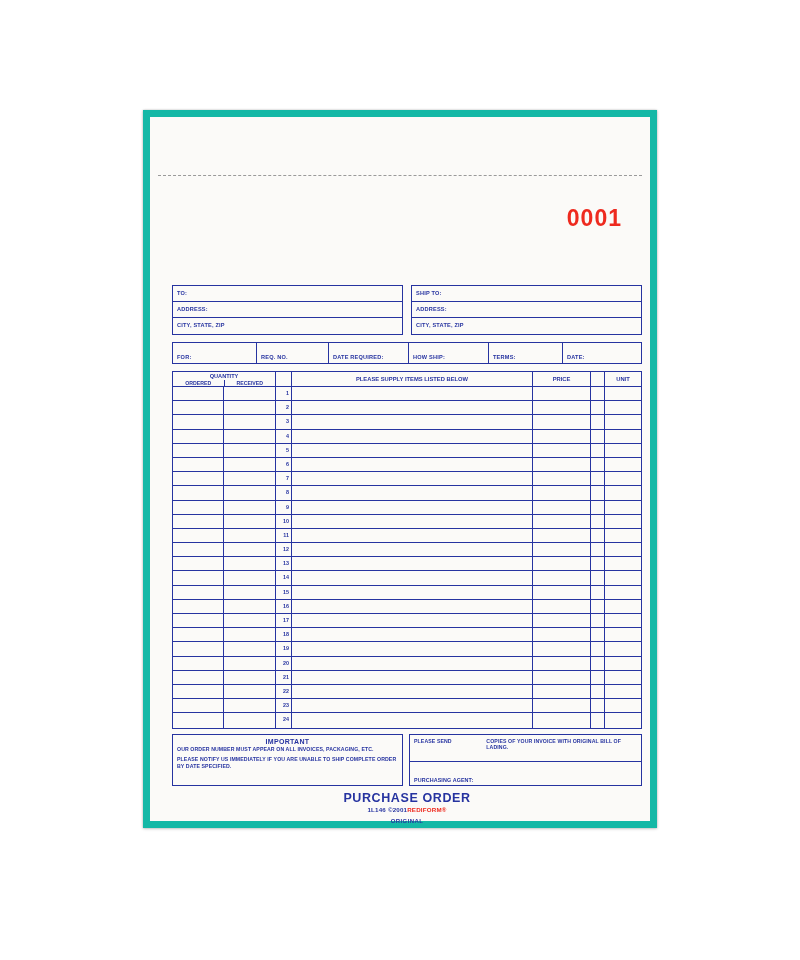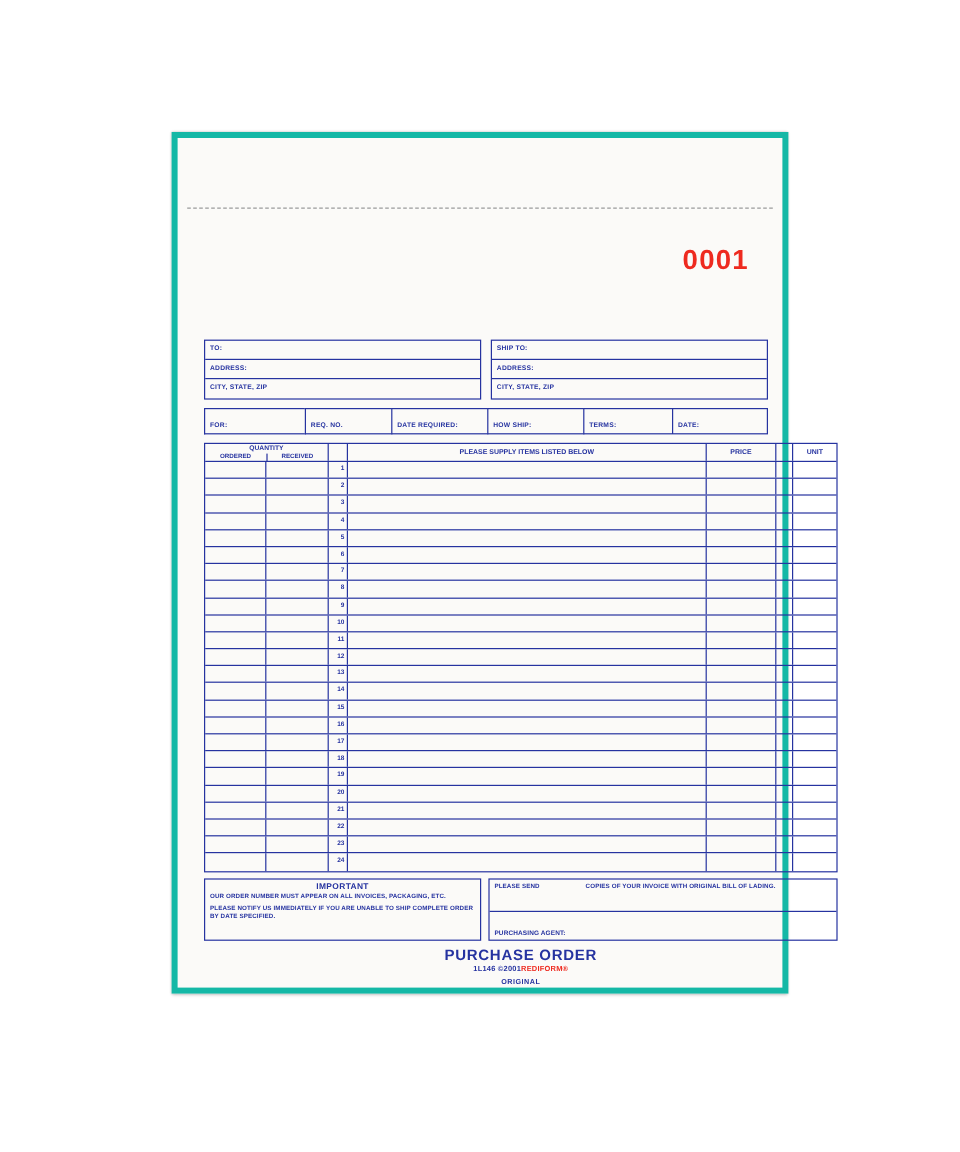--- a/index.html
+++ b/index.html
@@ -19,21 +19,21 @@
   }
   
   .sheet {
     position: absolute;
     left: 143px;
     top: 110px;
     width: 514px;
     height: 718px;
     background: #fbfaf8;
     box-shadow: 0 0 2px rgba(0,0,0,0.22), 0 1px 3px rgba(0,0,0,0.16);
-    border: 5px solid #14b8a6;
+    border: 7px solid #14b8a6;
     box-sizing: border-box;
   }
   .perf-line {
     position: absolute;
     left: 8px;
     right: 8px;
     top: 58px;
     border-top: 1px dashed #9a9a9a;
     height: 0;
   }
@@ -46,21 +46,21 @@
     font-weight: bold;
     letter-spacing: 1px;
     font-family: "Liberation Sans", sans-serif;
   }
 
   
   .form {
     position: absolute;
     left: 22px;
     top: 168px;
-    width: 528px;
+    width: 470px;
     color: #2633a0;
   }
   .bx { border: 1px solid #2633a0; box-sizing: border-box; }
 
   .addr-row {
     display: flex;
     gap: 8px;
   }
   .addr-box {
     width: 231px;

